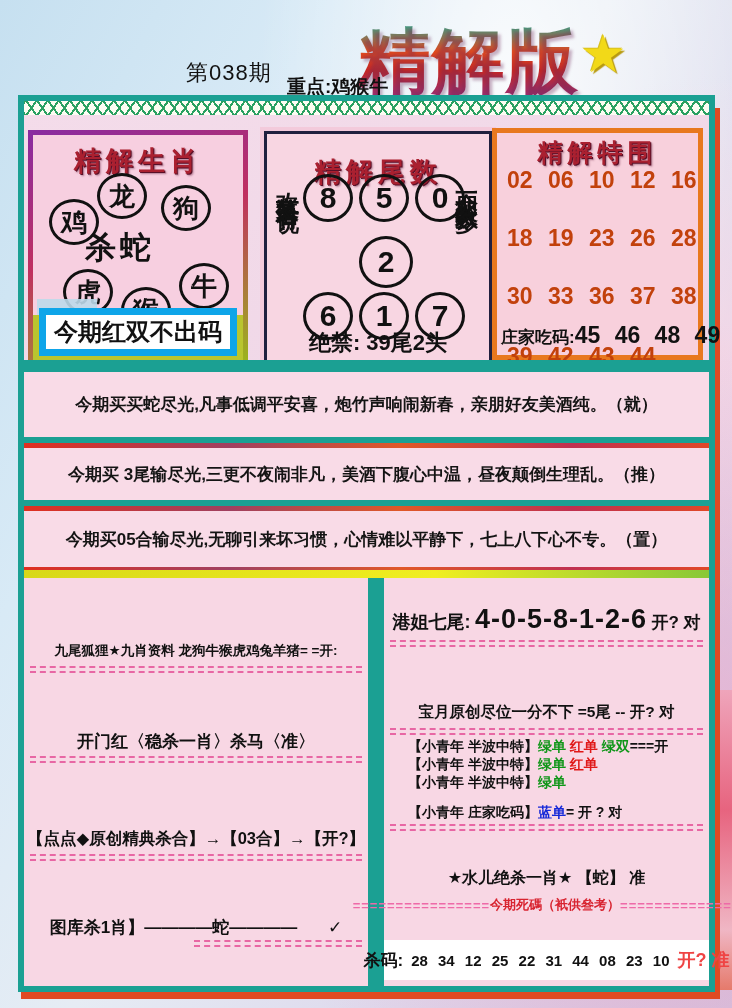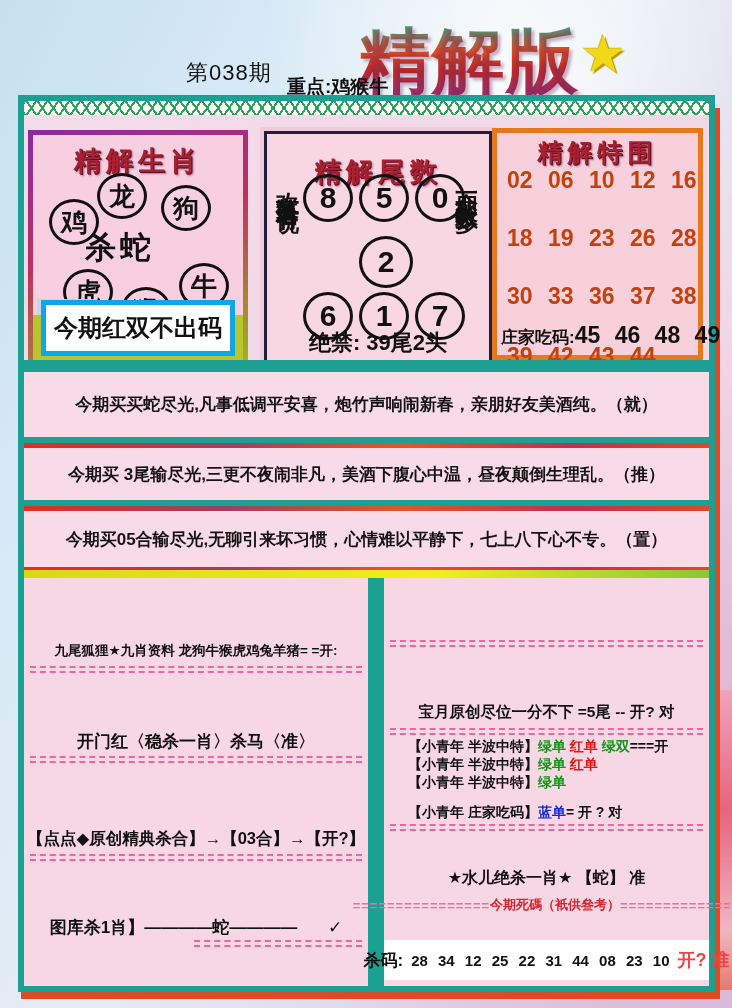--- a/index.html
+++ b/index.html
@@ -34,22 +34,22 @@
       repeating-linear-gradient(125deg,#2aa061 0 2px,transparent 2px 9px),
       repeating-linear-gradient(55deg,#2aa061 0 2px,transparent 2px 9px),
       #fcfcf2;}
   
   .box-title{font-family:"DejaVu Serif","Liberation Serif",serif;font-weight:900;font-size:27px;color:#aa2030;
     text-shadow:1px 1px 0 #581028,2px 2px 2px rgba(90,20,50,.45);letter-spacing:5px;text-align:center;}
   .zbox{position:absolute;left:28px;top:130px;width:210px;height:226px;background:#f7cfe0;
     border:5px solid;border-image:linear-gradient(160deg,#8a2ba0 0%,#c03060 45%,#9cb41e 100%) 1;}
   .zbox-bottom{position:absolute;left:0;right:0;bottom:0;height:46px;background:#b9c52f;}
   .zbox-tab{position:absolute;left:4px;bottom:46px;width:60px;height:16px;background:#bcd9ea;opacity:.9;}
-  .zfoot{position:absolute;left:50%;bottom:5px;transform:translateX(-50%);background:#fff;border:5px solid #0ea5e9;
-    font-size:24px;font-weight:bold;color:#111;padding:7px 8px;white-space:nowrap;}
+  .zfoot{position:absolute;left:50%;bottom:5px;transform:translateX(-50%);background:#fff;border:7px solid #0ea5e9;
+    font-size:24px;font-weight:bold;color:#111;padding:1px 8px;white-space:nowrap;}
   .zcircle{position:absolute;width:44px;height:40px;border:3px solid #111;border-radius:50%;
     display:flex;align-items:center;justify-content:center;font-size:26px;font-weight:bold;color:#111;background:transparent;}
   .zkill{position:absolute;font-size:31px;font-weight:bold;color:#111;letter-spacing:4px;}
   .tbox{position:absolute;left:264px;top:131px;width:222px;height:228px;background:#f8d6e2;
     border:3px solid #20203e;box-shadow:0 0 0 4px #f3cadb;}
   .vtext{position:absolute;writing-mode:vertical-rl;font-size:23px;font-weight:bold;color:#111;top:40px;letter-spacing:3px;}
   .ncircle{position:absolute;width:44px;height:42px;border:3px solid #111;border-radius:50%;
     display:flex;align-items:center;justify-content:center;font-size:30px;font-weight:bold;color:#111;}
   .tfoot{position:absolute;left:0;right:0;bottom:4px;text-align:center;font-size:22px;font-weight:bold;color:#111;}
   .sbox{position:absolute;left:492px;top:128px;width:211px;height:232px;background:#f8d0dc;border:5px solid #e8781e;box-sizing:border-box;}
@@ -166,20 +166,25 @@
     <div class="pline" style="top:338px;font-size:17px;font-weight:bold;">
       <span>图库杀1肖】————蛇————</span>
       <span style="margin-left:26px;">✓</span>
     </div>
     <div class="sep" style="top:362px;left:170px;"></div>
   </div>
 
   <div class="vdivider"></div>
 
   <div class="panel panel-right">
+    <div class="pline" style="top:26px;">
+      <span class="tails-label">港姐七尾:</span>
+      <span class="tails-nums">4-0-5-8-1-2-6</span>
+      <span class="tails-result">开? 对</span>
+    </div>
     <div class="sep" style="top:62px;"></div>
     <div class="pline" style="top:124px;font-size:15.5px;font-weight:bold;">宝月原创尽位一分不下 =5尾 -- 开? 对</div>
     <div class="sep" style="top:150px;"></div>
     <div class="qn" style="top:160px;">
       <span>【小青年 半波中特】</span><span class="w-green">绿单</span>&nbsp;<span class="w-red">红单</span>&nbsp;<span class="w-green">绿双</span><span>===开</span>
     </div>
     <div class="qn" style="top:178px;">
       <span>【小青年 半波中特】</span><span class="w-green">绿单</span>&nbsp;<span class="w-red">红单</span>
     </div>
     <div class="qn" style="top:196px;">

